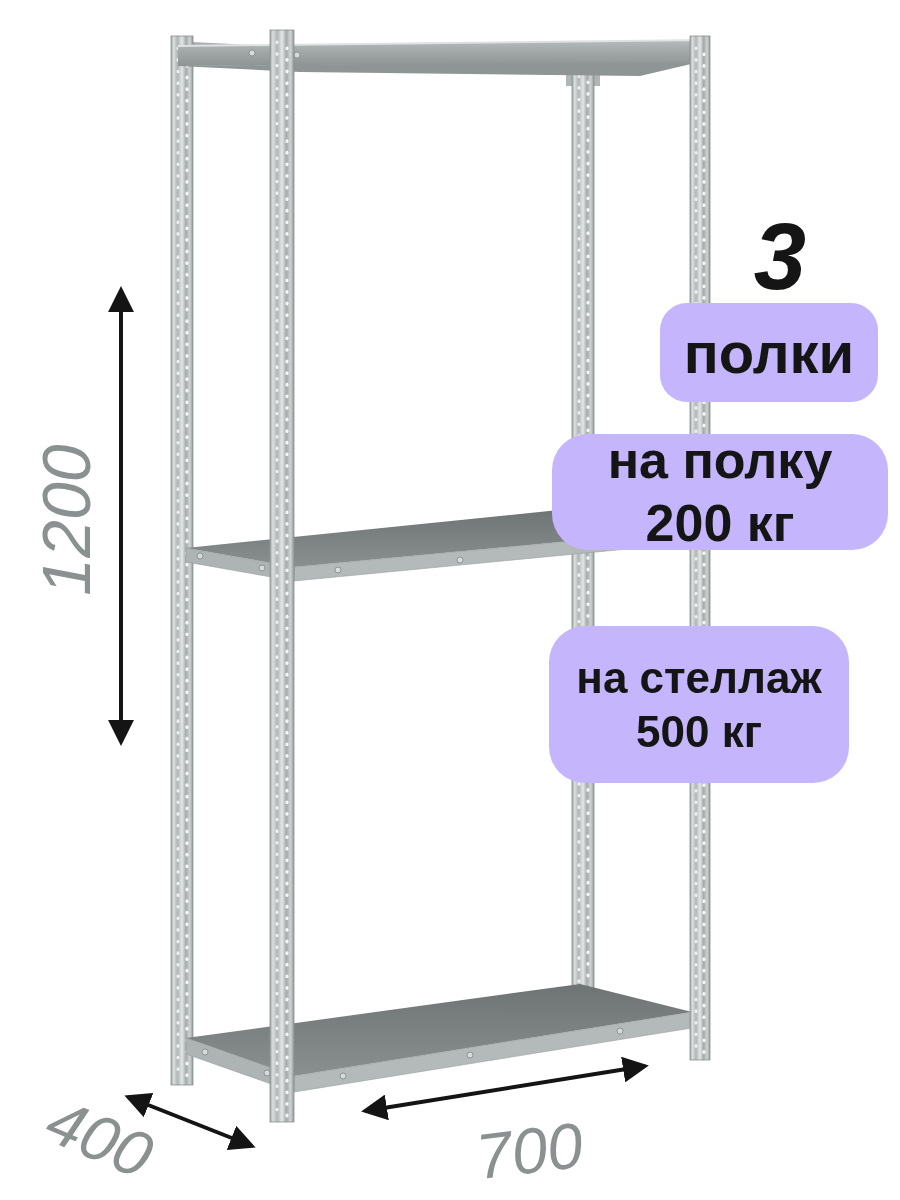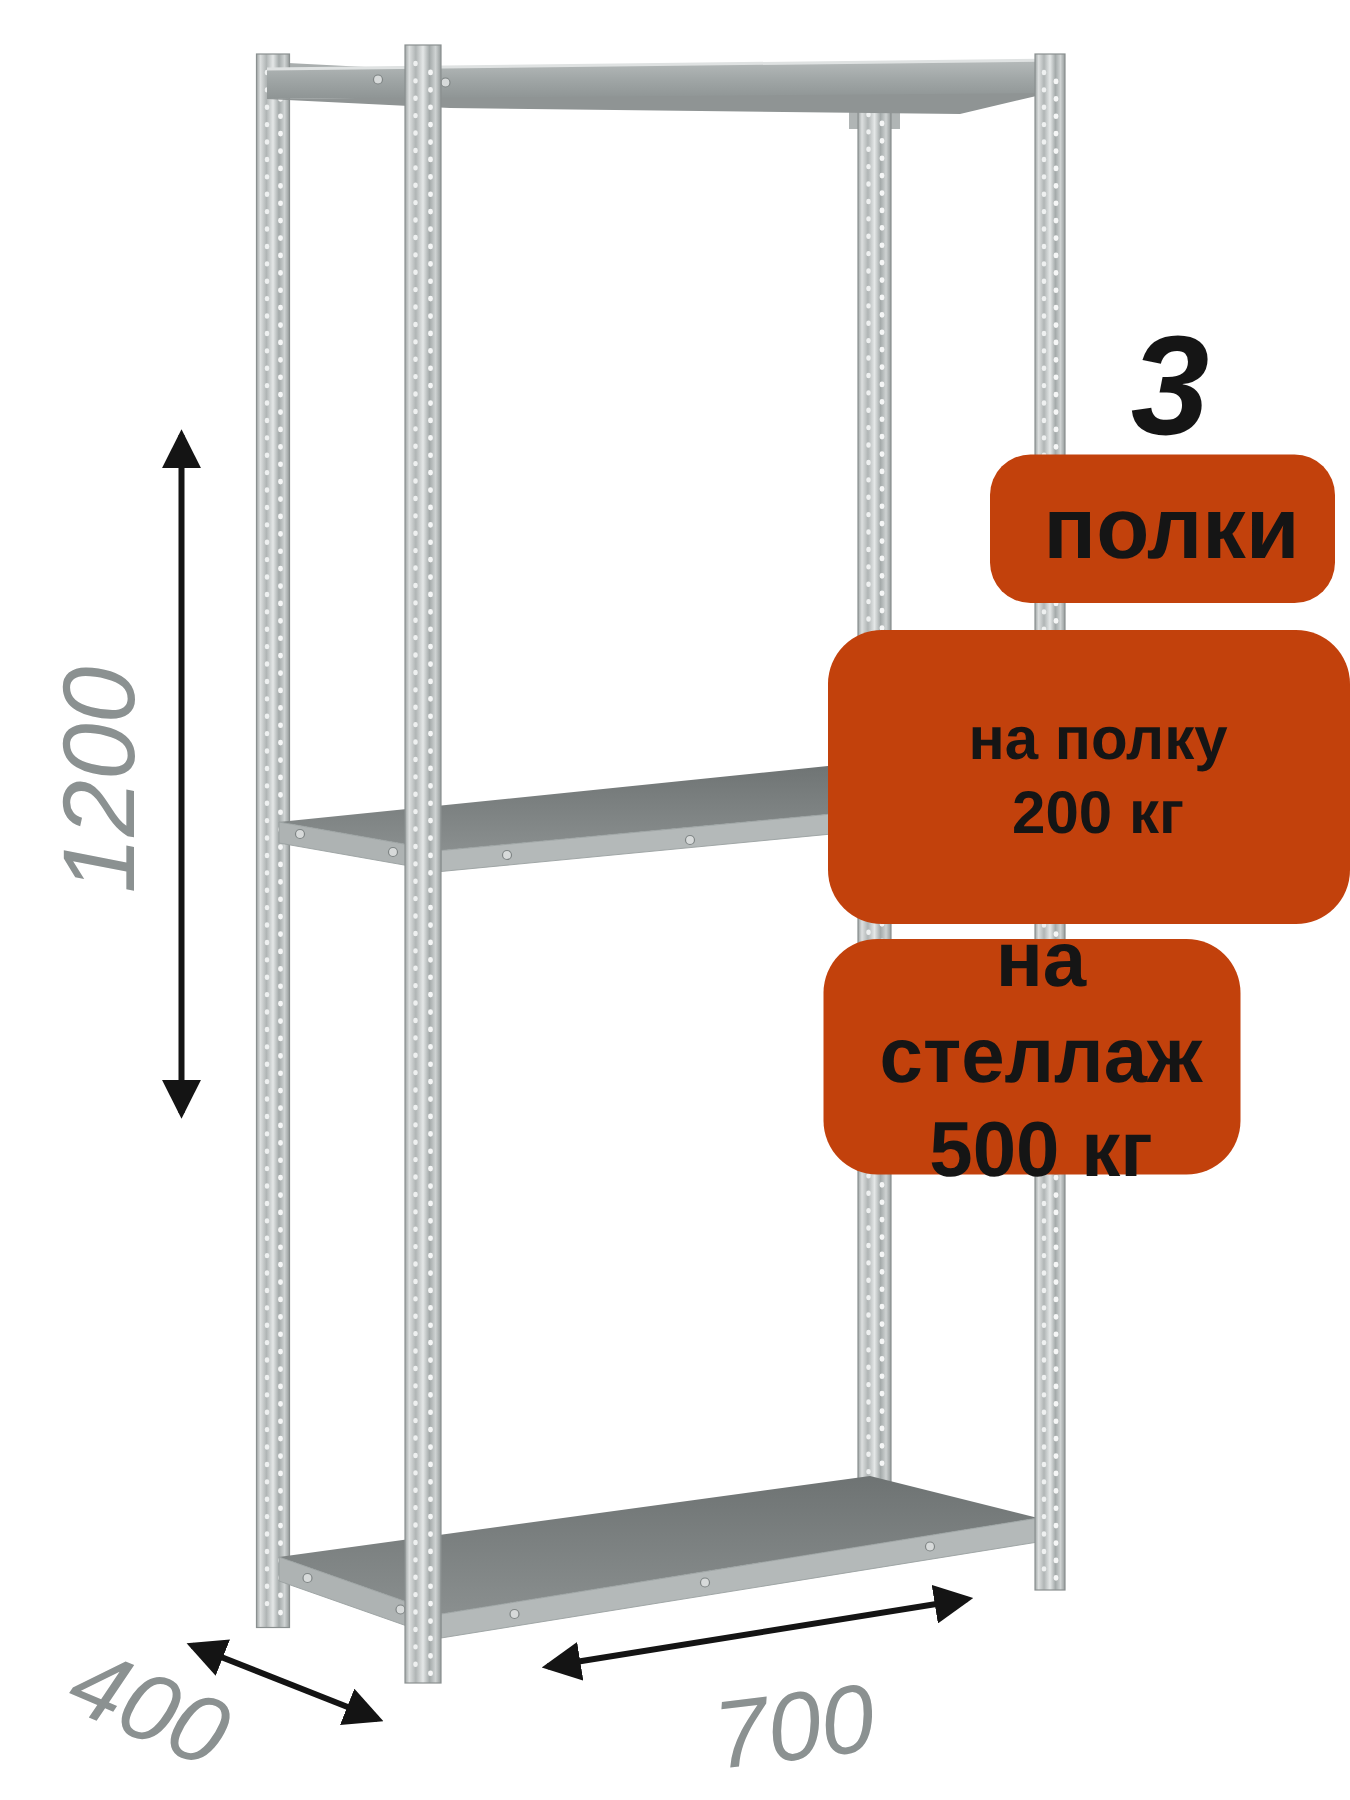--- a/index.html
+++ b/index.html
@@ -17,31 +17,30 @@
   .dim-depth{left:-12px;top:1106px;width:220px;height:72px;font-size:64px;
     transform:rotate(23deg);}
   .dim-width{left:410px;top:1119px;width:240px;height:72px;font-size:64px;
     transform:rotate(-7deg);}
   .count{
     position:absolute;left:700px;top:210px;width:160px;height:100px;
     font-size:94px;font-weight:bold;font-style:italic;color:#151515;
     text-align:center;line-height:1;
   }
   .badge{
-    position:absolute;background:#c2410c;color:#151515;font-weight:bold;
+    position:absolute;background:#c4b5fd;color:#151515;font-weight:bold;
     display:flex;flex-direction:column;align-items:center;justify-content:center;
     text-align:center;
-    padding-left:12px;
   }
   .badge-shelves{left:660px;top:303px;width:218px;height:99px;
     border-radius:27px;font-size:58px;}
-  .badge-shelf-load{left:552px;top:420px;width:336px;height:196px;
-    border-radius:36px;font-size:40px;line-height:1.22;}
-  .badge-rack-load{left:549px;top:626px;width:266px;height:157px;
+  .badge-shelf-load{left:552px;top:434px;width:336px;height:116px;
     border-radius:36px;font-size:52px;line-height:1.22;}
+  .badge-rack-load{left:549px;top:626px;width:300px;height:157px;
+    border-radius:36px;font-size:44px;line-height:1.22;}
 </style>
 </head>
 <body>
 
 <div class="stage">
 
   <svg width="900" height="1200" viewBox="0 0 900 1200">
     <defs>
       <linearGradient id="metal" x1="0" y1="0" x2="1" y2="0">
         <stop offset="0" stop-color="#9ea4a4"></stop>

